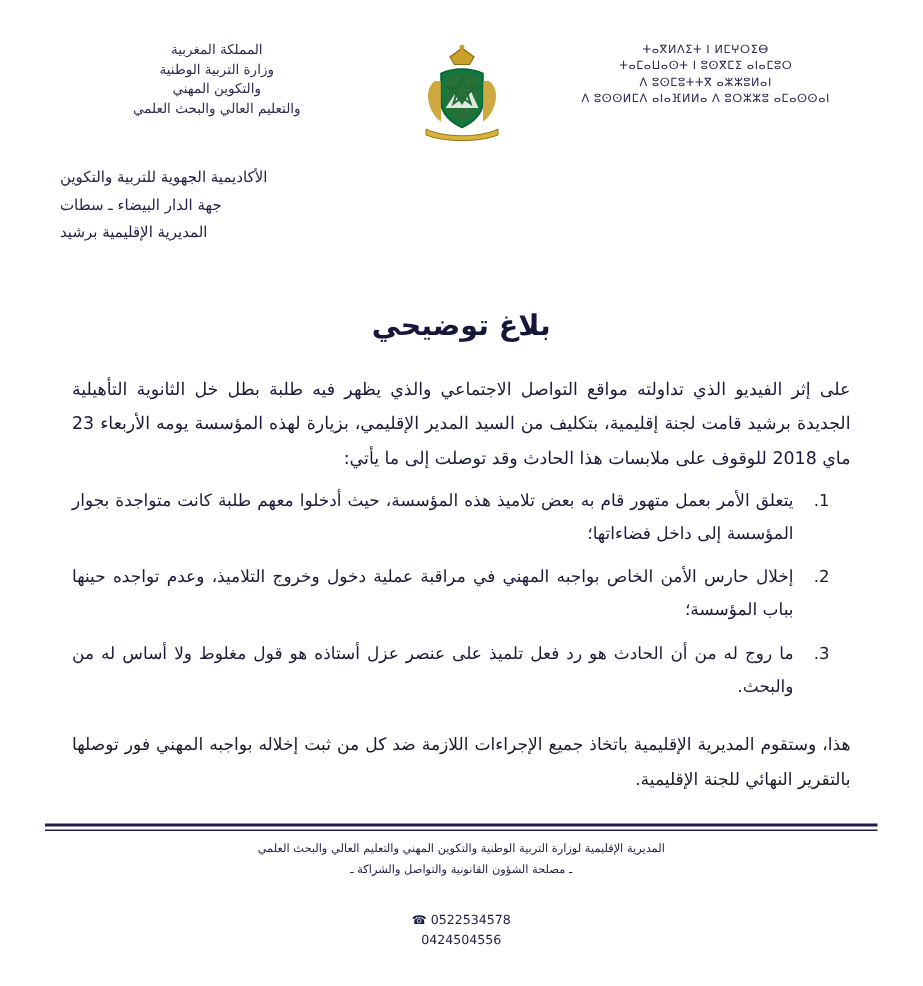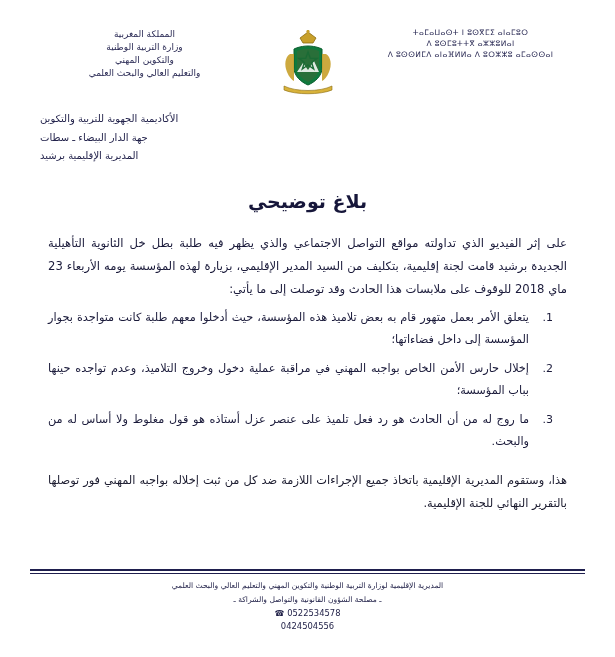--- a/index.html
+++ b/index.html
@@ -56,21 +56,21 @@
     margin-top: 14px;
     text-align: left;
     font-size: 10px;
     line-height: 1.85;
     color: #23234c;
   }
   .subhdr .ln { display: block; }
 
   
   .title {
-    margin-top: 24px;
+    margin-top: 40px;
     text-align: center;
     font-size: 19px;
     font-weight: bold;
     color: #16163a;
     letter-spacing: 1px;
   }
 
   
   .body-text {
     margin-top: 20px;
@@ -133,21 +133,21 @@
     background: #1f1f4e;
   }
   .foot-lines {
     margin-top: 5px;
     font-size: 7.6px;
     line-height: 1.85;
     color: #1d1d45;
   }
   .foot-lines .ln { display: block; }
   .phone {
-    margin-top: 0;
+    margin-top: 20px;
     font-size: 8.4px;
     line-height: 1.5;
     color: #1d1d45;
     direction: ltr;
   }
   .phone .ln { display: block; }
   .phone-icon { font-size: 8px; }
 </style>
 </head>
 <body>
@@ -177,20 +177,21 @@
         <path d="M42 22 L44.3 28.4 L51 28.4 L45.6 32.5 L47.7 39 L42 35 L36.3 39 L38.4 32.5 L33 28.4 L39.7 28.4 Z" fill="none" stroke="#1a6b35" stroke-width="1.4"></path>
 
         <path d="M24 24 C19 27 18 35 21 42 C23 47 26 50 28 51 L28 24 Z" fill="#c8a02a" opacity="0.9"></path>
         <path d="M60 24 C65 27 66 35 63 42 C61 47 58 50 56 51 L56 24 Z" fill="#c8a02a" opacity="0.9"></path>
 
         <path d="M18 56 C30 62 54 62 66 56 L66 60 C54 65 30 65 18 60 Z" fill="#d8b23a" stroke="#8a6c10" stroke-width="0.6"></path>
       </svg>
     </div>
 
     <div class="hdr-block hdr-tif">
+      <span class="ln">ⵜⴰⴳⵍⴷⵉⵜ ⵏ ⵍⵎⵖⵔⵉⴱ</span>
       <span class="ln">ⵜⴰⵎⴰⵡⴰⵙⵜ ⵏ ⵓⵙⴳⵎⵉ ⴰⵏⴰⵎⵓⵔ</span>
       <span class="ln">ⴷ ⵓⵙⵎⵓⵜⵜⴳ ⴰⵣⵣⵓⵍⴰⵏ</span>
       <span class="ln">ⴷ ⵓⵙⵙⵍⵎⴷ ⴰⵏⴰⴼⵍⵍⴰ ⴷ ⵓⵔⵣⵣⵓ ⴰⵎⴰⵙⵙⴰⵏ</span>
     </div>
 
   </div>
 
   <div class="subhdr">
     <span class="ln">الأكاديمية الجهوية للتربية والتكوين</span>
     <span class="ln">جهة الدار البيضاء ـ سطات</span>

